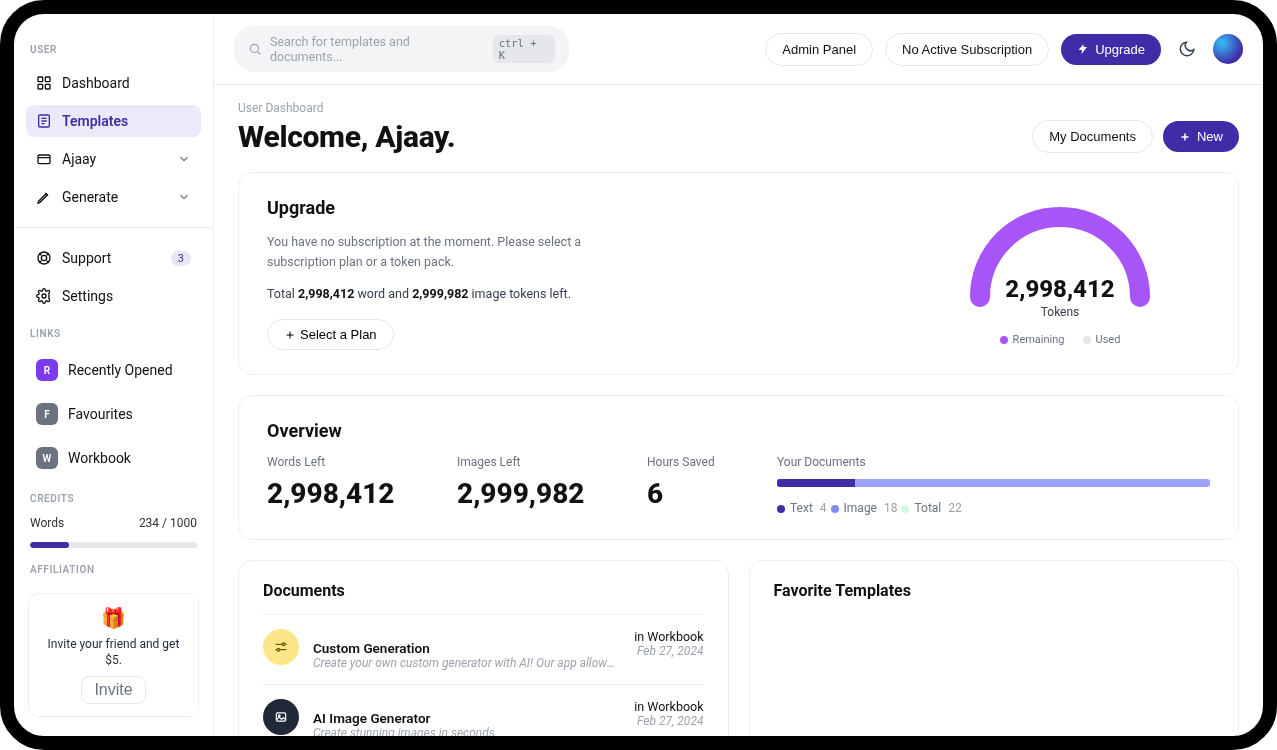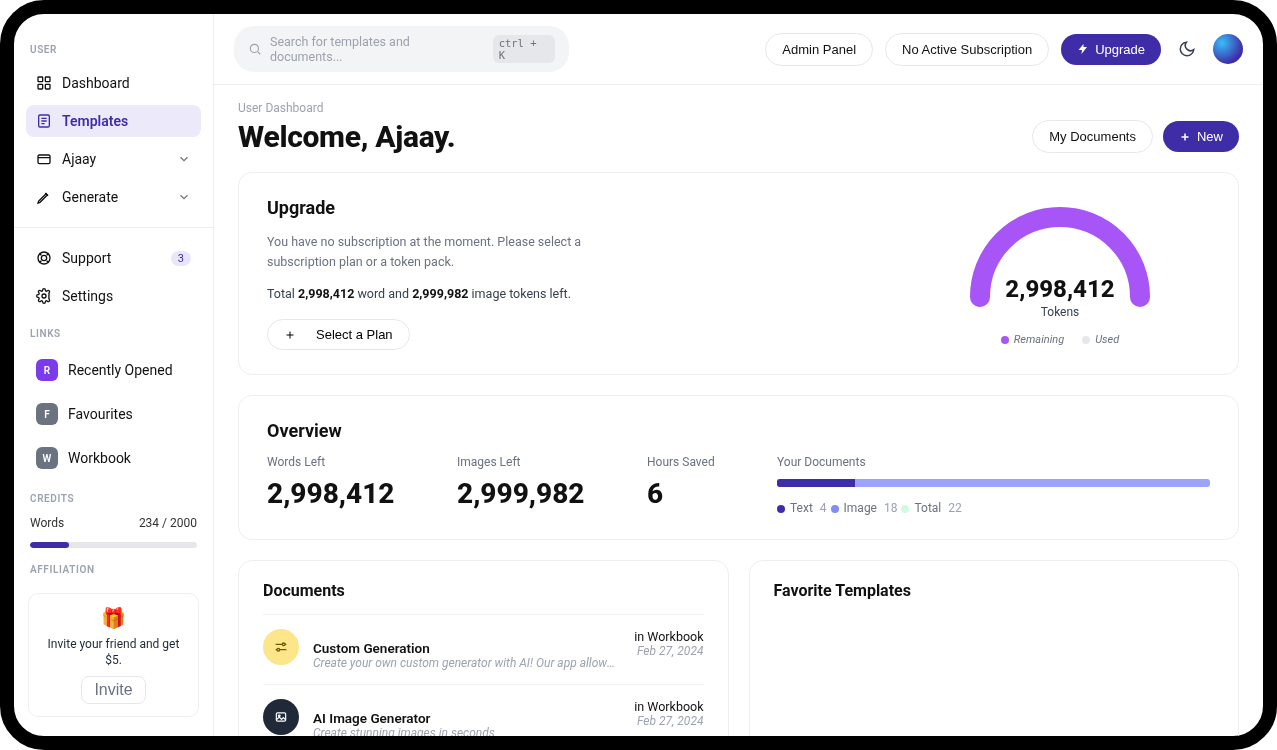--- a/index.html
+++ b/index.html
@@ -50,26 +50,26 @@
 .header-actions { margin-left:auto; display:flex; gap:10px; align-items:center; }
 .pill-new { background:#3f2da8; color:#fff; border:none; border-radius:20px; padding:8px 16px; font-size:13px; display:flex; align-items:center; gap:6px; cursor:pointer; }
 
 .card { border:1px solid #eee; border-radius:14px; padding:24px 28px; margin-bottom:20px; }
 .upgrade-card { display:flex; gap:40px; }
 .upgrade-left { flex:1; }
 .upgrade-title { font-size:18px; font-weight:700; margin-bottom:14px; }
 .upgrade-text { font-size:12.5px; color:#6b7280; line-height:1.6; max-width:380px; margin-bottom:14px; }
 .upgrade-total { font-size:12.5px; color:#374151; margin-bottom:18px; }
 .upgrade-total b { color:#111; font-weight:700; }
-.select-plan { display:inline-flex; align-items:center; gap:20px; border:1px solid #e5e7eb; border-radius:20px; padding:7px 16px; font-size:13px; cursor:pointer; background:#fff; }
+.select-plan { display:inline-flex; align-items:center; gap:4px; border:1px solid #e5e7eb; border-radius:20px; padding:7px 16px; font-size:13px; cursor:pointer; background:#fff; }
 .gauge-wrap { width:300px; text-align:center; }
 .gauge { width:210px; height:110px; margin:0 auto 6px auto; }
 .gauge-num { font-size:24px; font-weight:800; margin-top:-38px; }
 .gauge-label { font-size:12px; color:#374151; margin-top:2px; }
-.legend-row { display:flex; justify-content:center; gap:18px; font-size:11px; color:#6b7280; margin-top:14px;font-style:italic; }
+.legend-row { display:flex; justify-content:center; gap:18px; font-size:11px; color:#6b7280; margin-top:14px; }
 .legend-dot { width:8px; height:8px; border-radius:50%; display:inline-block; margin-right:5px; vertical-align:middle; }
 
 .overview-title { font-size:18px; font-weight:700; margin-bottom:14px; }
 .overview-row { display:flex; gap:30px; }
 .stat-block { min-width:160px; }
 .stat-label { font-size:12px; color:#6b7280; margin-bottom:8px; }
 .stat-value { font-size:28px; font-weight:800; }
 .docs-block { flex:1; }
 .docs-bar { height:8px; background:#9ca3ff; border-radius:3px; position:relative; margin:10px 0 14px 0; overflow:hidden; }
 .docs-fill { height:100%; background:#3f2da8; width:18%; }
@@ -189,21 +189,21 @@
     <span>Favourites</span>
   </div>
   <div class="side-item">
     <span class="link-tile w">W</span>
     <span>Workbook</span>
   </div>
 
   <div class="side-section-label">CREDITS</div>
   <div class="credits-row">
     <span>Words</span>
-    <span>234 / 2000</span>
+    <span>234 / 1000</span>
   </div>
   <div class="credits-bar">
     <div class="credits-fill" id="credits-fill" style="width: 23.4%;"></div>
   </div>
 
   <div class="side-section-label">AFFILIATION</div>
   <div class="aff-card">
     <div class="aff-icon">🎁</div>
     <div class="aff-text">Invite your friend and get $5.</div>
     <button class="aff-btn">Invite</button>

